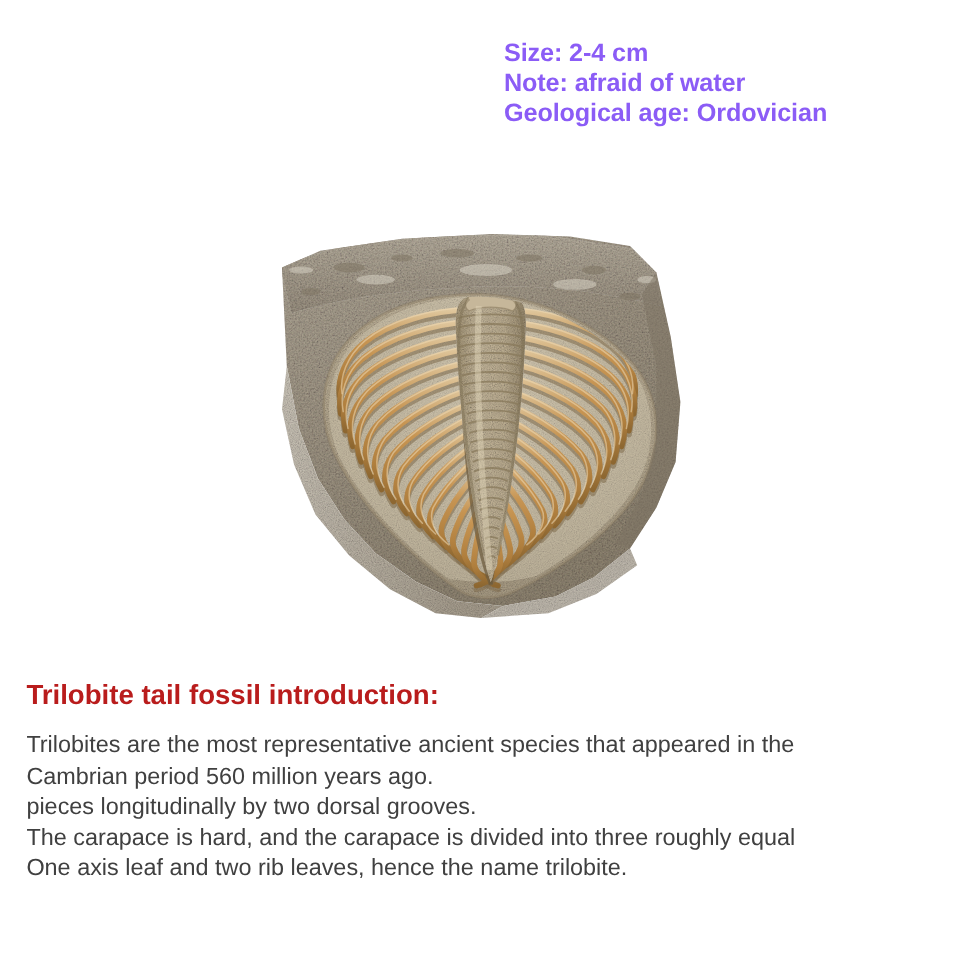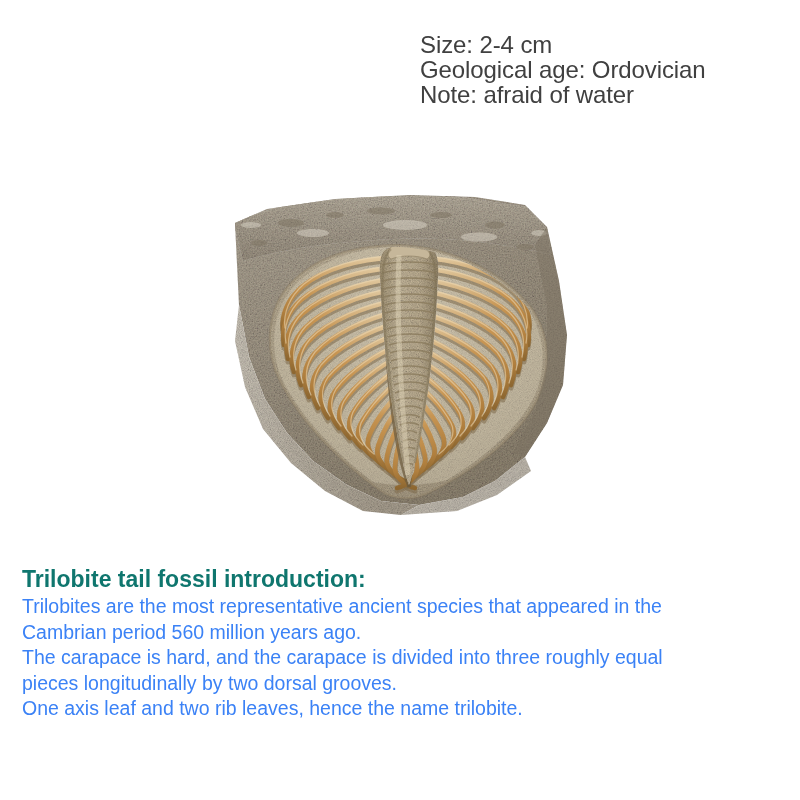--- a/index.html
+++ b/index.html
@@ -17,23 +17,23 @@
   }
 
   
   #spec-block {
     position: absolute;
     left: 420px;
     top: 32px;
     width: 370px;
   }
   #spec-block .spec-line {
-    color: #404040;
-    font-weight: normal;
-    font-size: 24px;
+    color: #8b5cf6;
+    font-weight: bold;
+    font-size: 21px;
     line-height: 25px;
     letter-spacing: -0.1px;
     white-space: nowrap;
   }
 
   
   #fossil-figure {
     position: absolute;
     left: 195px;
     top: 185px;
@@ -47,41 +47,41 @@
   }
 
   
   #description-block {
     position: absolute;
     left: 22px;
     top: 565px;
     width: 770px;
   }
   #desc-heading {
-    color: #0f766e;
+    color: #b91c1c;
     font-weight: bold;
     font-size: 23px;
     line-height: 28px;
-    margin-bottom: 1px;
+    margin-bottom: 16px;
     white-space: nowrap;
   }
   #description-block .desc-line {
-    color: #3b82f6;
+    color: #404040;
     font-size: 19.5px;
     line-height: 25.5px;
     white-space: nowrap;
   }
 </style>
 </head>
 <body>
 
 <div id="spec-block">
   <div class="spec-line">Size: 2-4 cm</div>
+  <div class="spec-line">Note: afraid of water</div>
   <div class="spec-line">Geological age: Ordovician</div>
-  <div class="spec-line">Note: afraid of water</div>
 </div>
 
 <div id="fossil-figure">
   <svg viewBox="0 0 410 330" xmlns="http://www.w3.org/2000/svg">
     <defs>
 
       <filter id="rockGrain" x="-10%" y="-10%" width="120%" height="120%">
         <feTurbulence type="fractalNoise" baseFrequency="0.72" numOctaves="4" seed="7" result="n"></feTurbulence>
         <feColorMatrix in="n" type="saturate" values="0.15" result="ns"></feColorMatrix>
         <feComposite in="ns" in2="SourceGraphic" operator="in" result="grain"></feComposite>
@@ -365,16 +365,16 @@
                L318,268 L340,226 L352,180 L352,120 L340,60 Z" fill="#7b7161"></path>
       <path d="M40,38 L44,120 L54,172 L70,214 L60,216 L44,170 L34,110 L34,54 Z" fill="#cfc8bb"></path>
     </g>
   </svg>
 </div>
 
 <div id="description-block">
   <div id="desc-heading">Trilobite tail fossil introduction:</div>
   <div class="desc-line">Trilobites are the most representative ancient species that appeared in the</div>
   <div class="desc-line">Cambrian period 560 million years ago.</div>
+  <div class="desc-line">pieces longitudinally by two dorsal grooves.</div>
   <div class="desc-line">The carapace is hard, and the carapace is divided into three roughly equal</div>
-  <div class="desc-line">pieces longitudinally by two dorsal grooves.</div>
   <div class="desc-line">One axis leaf and two rib leaves, hence the name trilobite.</div>
 </div>
 
 </body></html>

